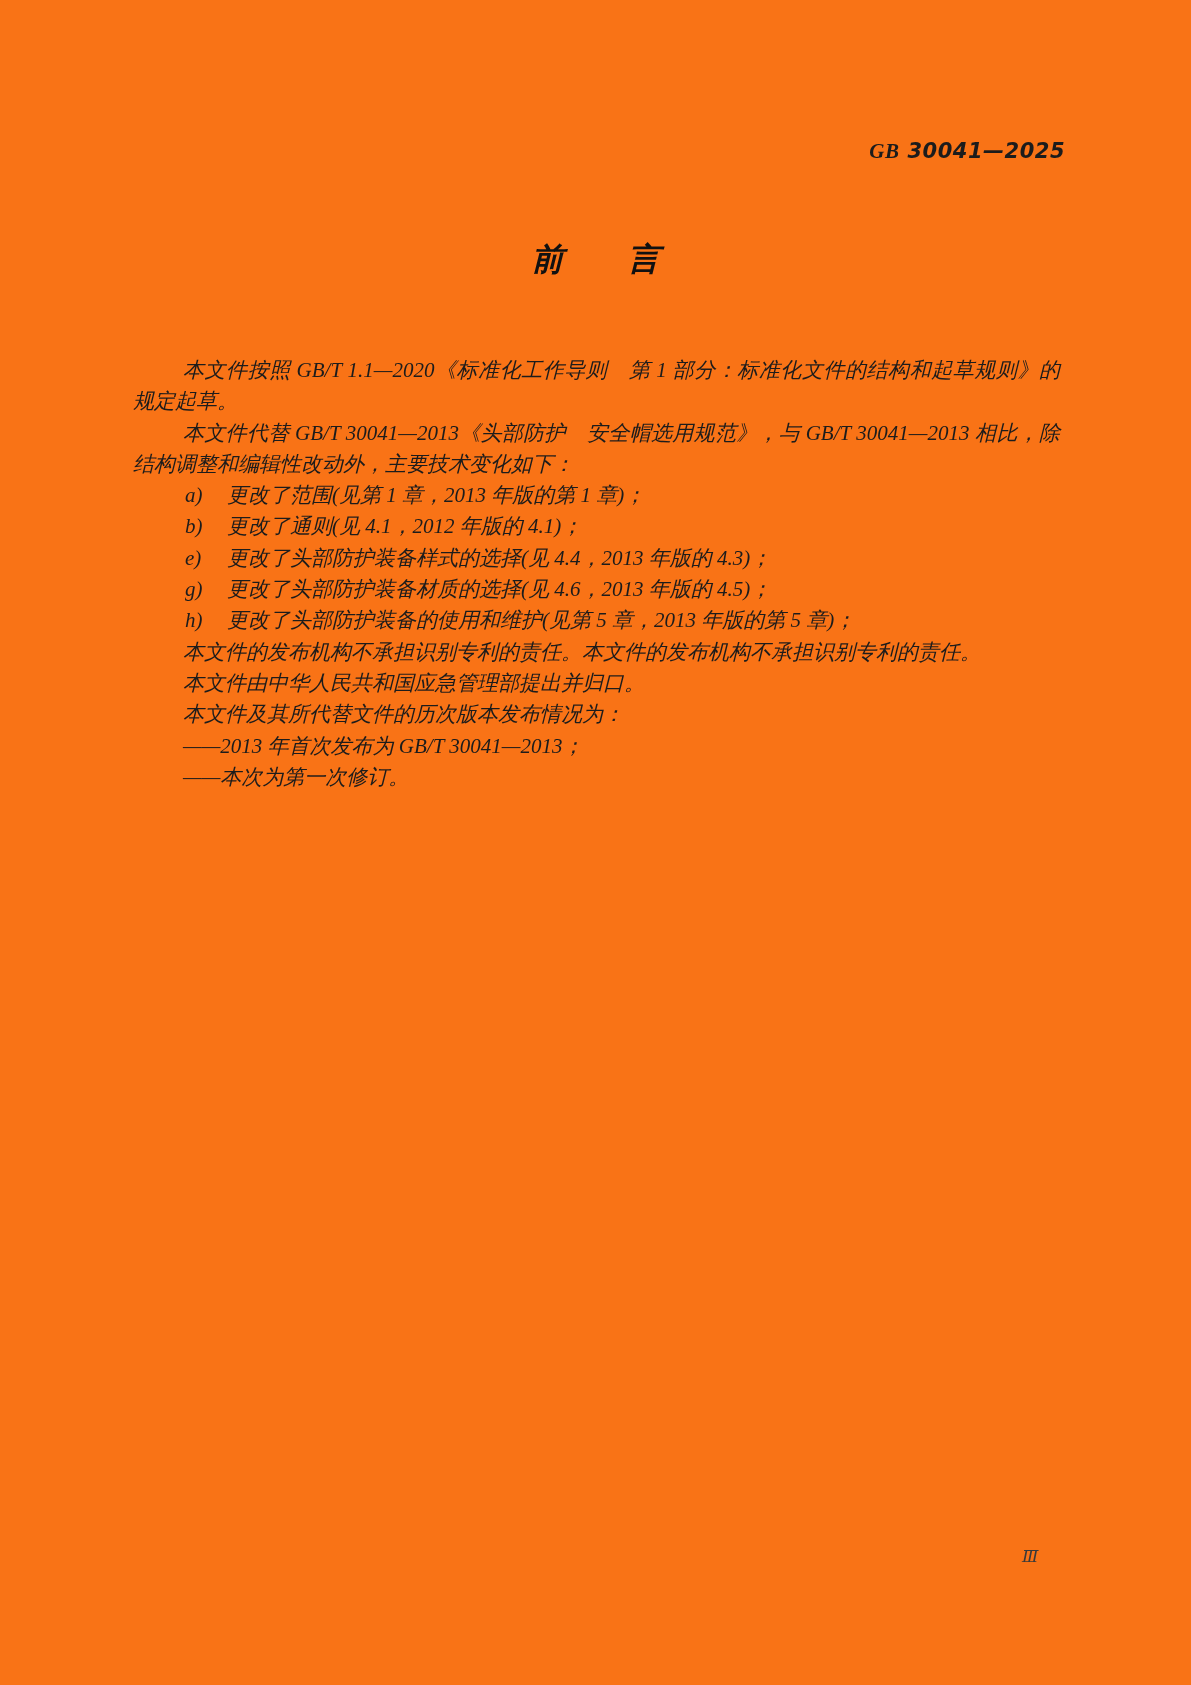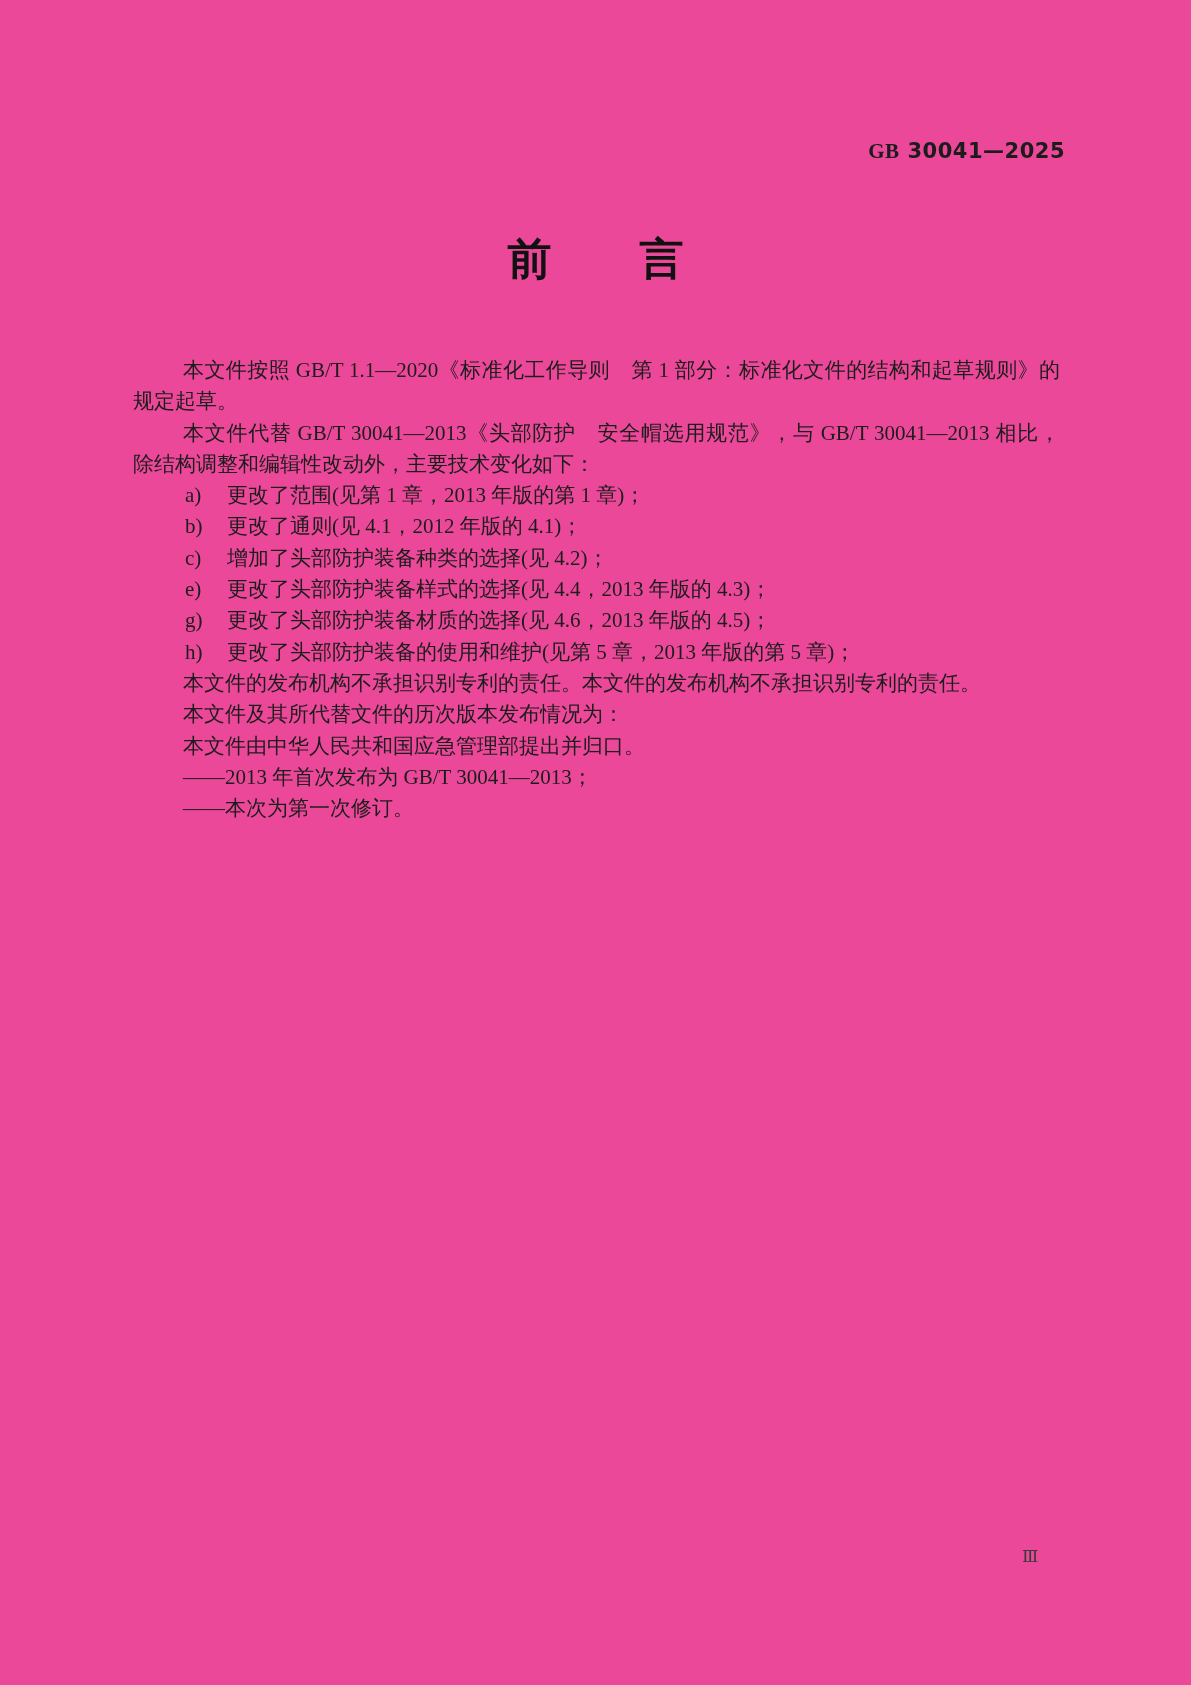--- a/index.html
+++ b/index.html
@@ -1,24 +1,25 @@
 <!DOCTYPE html>
 <html><head>
 <meta charset="utf-8">
 <style>
   html, body { margin: 0; padding: 0; background: #e8e8e8; }
   .page {
     position: relative;
     width: 1191px;
     height: 1685px;
-    background: #ec4899;
+    background: #f97316;
     margin: 0 auto;
     font-family: "Liberation Serif", "DejaVu Serif", serif;
     color: #1c1c1c;
     overflow: hidden;
+    font-style: italic;
   }
   .std-code {
     position: absolute;
     top: 138px;
     right: 126px;
     font-size: 21px;
     line-height: 26px;
     letter-spacing: 0.5px;
     white-space: nowrap;
   }
@@ -34,21 +35,21 @@
   }
   .doc-title {
     position: absolute;
     top: 240px;
     left: 0;
     width: 100%;
     margin: 0;
     text-align: center;
     font-family: "Liberation Sans", "DejaVu Sans", sans-serif;
     font-weight: bold;
-    font-size: 44px;
+    font-size: 32px;
     line-height: 38px;
     color: #111;
   }
   .body-text {
     position: absolute;
     left: 133px;
     top: 337px;
     width: 927px;
     font-size: 21px;
     line-height: 31.3px;
@@ -93,34 +94,31 @@
     <p class="para">本文件按照 GB/T 1.1—2020《标准化工作导则　第 1 部分：标准化文件的结构和起草规则》的规定起草。</p>
     <p class="para">本文件代替 GB/T 30041—2013《头部防护　安全帽选用规范》，与 GB/T 30041—2013 相比，除结构调整和编辑性改动外，主要技术变化如下：</p>
 
     <div class="li">
       <span class="marker">a)</span><span>更改了范围(见第 1 章，2013 年版的第 1 章)；</span>
     </div>
     <div class="li">
       <span class="marker">b)</span><span>更改了通则(见 4.1，2012 年版的 4.1)；</span>
     </div>
     <div class="li">
-      <span class="marker">c)</span><span>增加了头部防护装备种类的选择(见 4.2)；</span>
-    </div>
-    <div class="li">
       <span class="marker">e)</span><span>更改了头部防护装备样式的选择(见 4.4，2013 年版的 4.3)；</span>
     </div>
     <div class="li">
       <span class="marker">g)</span><span>更改了头部防护装备材质的选择(见 4.6，2013 年版的 4.5)；</span>
     </div>
     <div class="li">
       <span class="marker">h)</span><span>更改了头部防护装备的使用和维护(见第 5 章，2013 年版的第 5 章)；</span>
     </div>
 
     <p class="para">本文件的发布机构不承担识别专利的责任。本文件的发布机构不承担识别专利的责任。</p>
+    <p class="para">本文件由中华人民共和国应急管理部提出并归口。</p>
     <p class="para">本文件及其所代替文件的历次版本发布情况为：</p>
-    <p class="para">本文件由中华人民共和国应急管理部提出并归口。</p>
     <p class="para">——2013 年首次发布为 GB/T 30041—2013；</p>
     <p class="para">——本次为第一次修订。</p>
   </div>
 
   <div class="page-number">Ⅲ</div>
 
 </div>
 
 </body></html>

